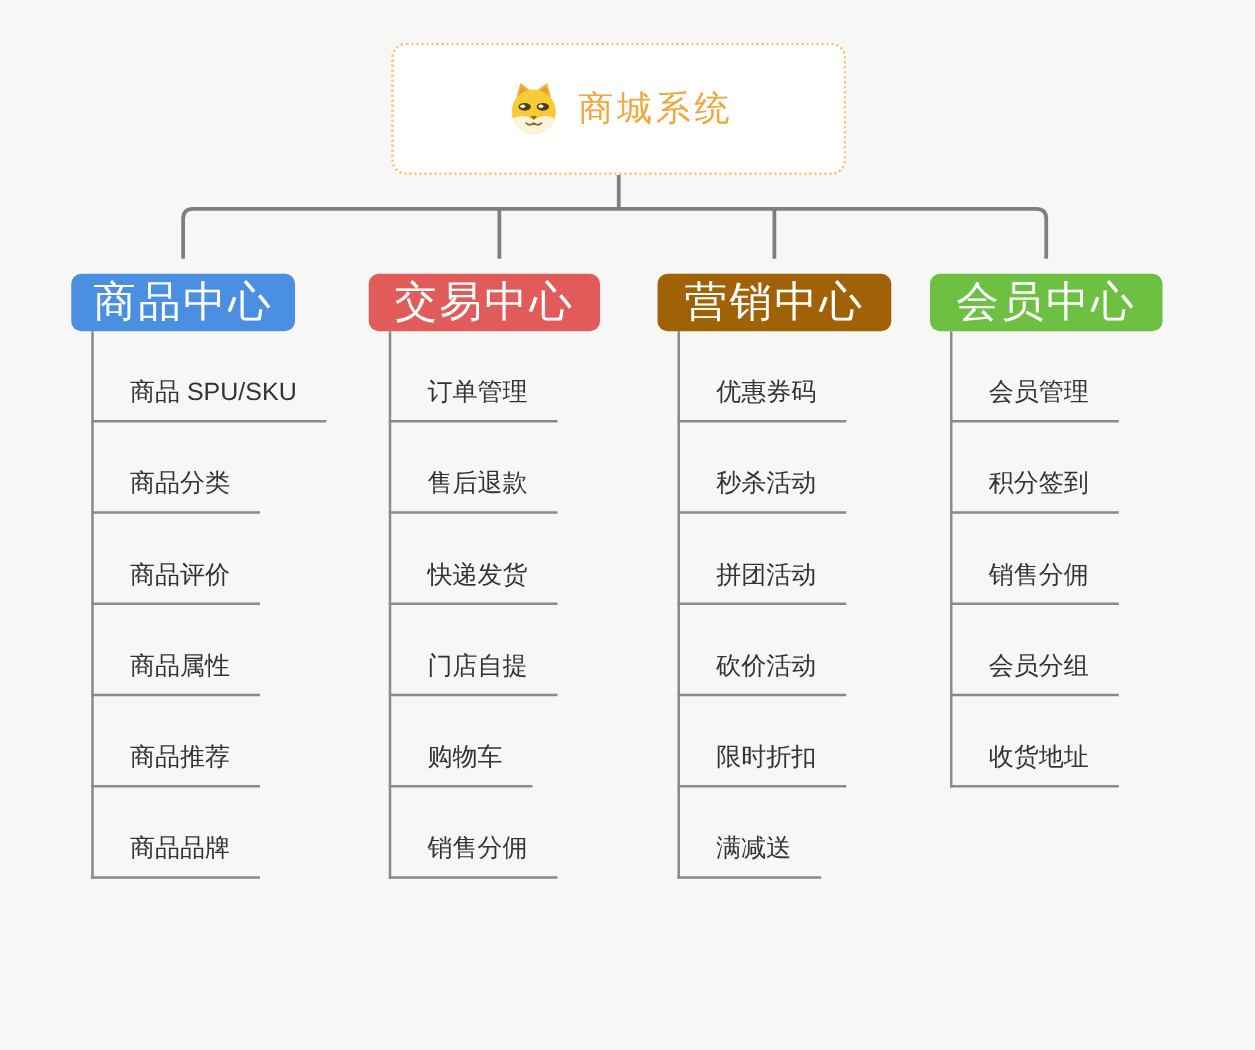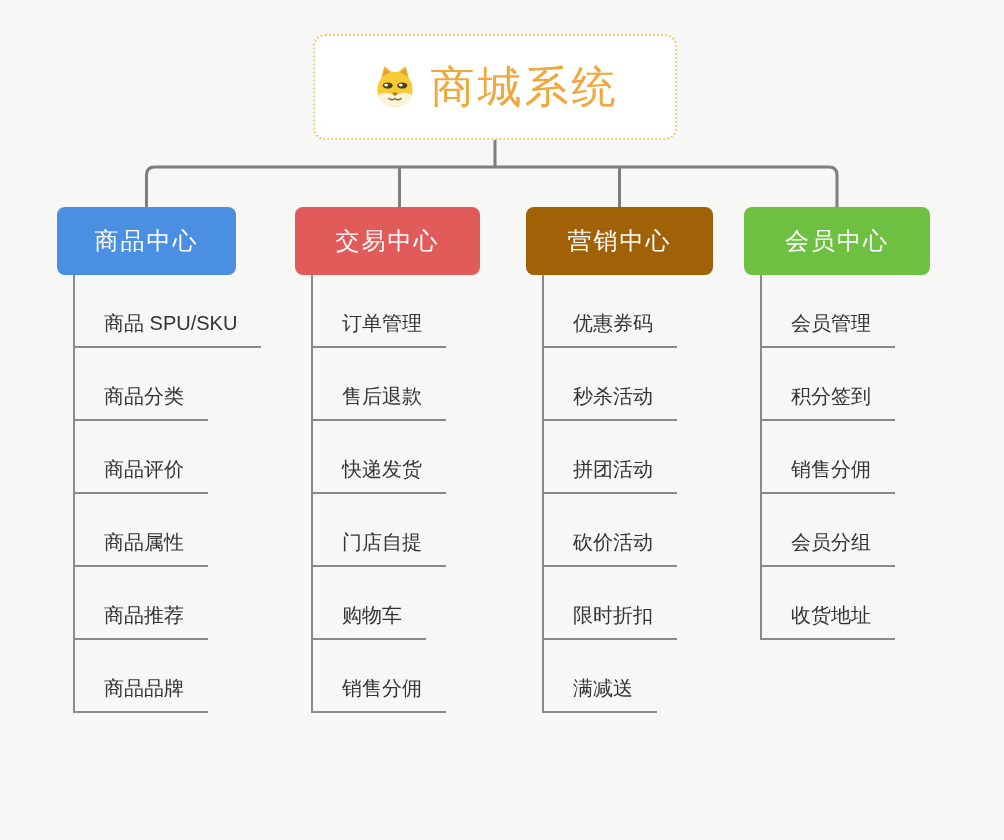--- a/index.html
+++ b/index.html
@@ -31,43 +31,44 @@
     box-sizing: border-box;
     background: #ffffff;
     border: 2px dotted #f4c97e;
     border-radius: 12px;
     display: flex;
     align-items: center;
     justify-content: center;
     gap: 13px;
   }
   .root-title {
-    font-size: 44px;
+    font-size: 28px;
     font-weight: 500;
     color: #f0a73c;
     letter-spacing: 3px;
     white-space: nowrap;
   }
   
   .branch {
     position: absolute;
     top: 207px;
   }
   .branch-box {
-    height: 68px;
+    height: 46px;
     box-sizing: border-box;
     border-radius: 8px;
     display: flex;
     align-items: center;
     justify-content: center;
     color: #ffffff;
-    font-size: 24px;
+    font-size: 34px;
     letter-spacing: 2px;
     white-space: nowrap;
     cursor: default;
+    margin-top: 12px;
   }
   .branch-items {
     list-style: none;
     margin: 0 0 0 16px;
     padding: 0;
     position: relative;
   }
   .branch-items::before {
     content: "";
     position: absolute;

